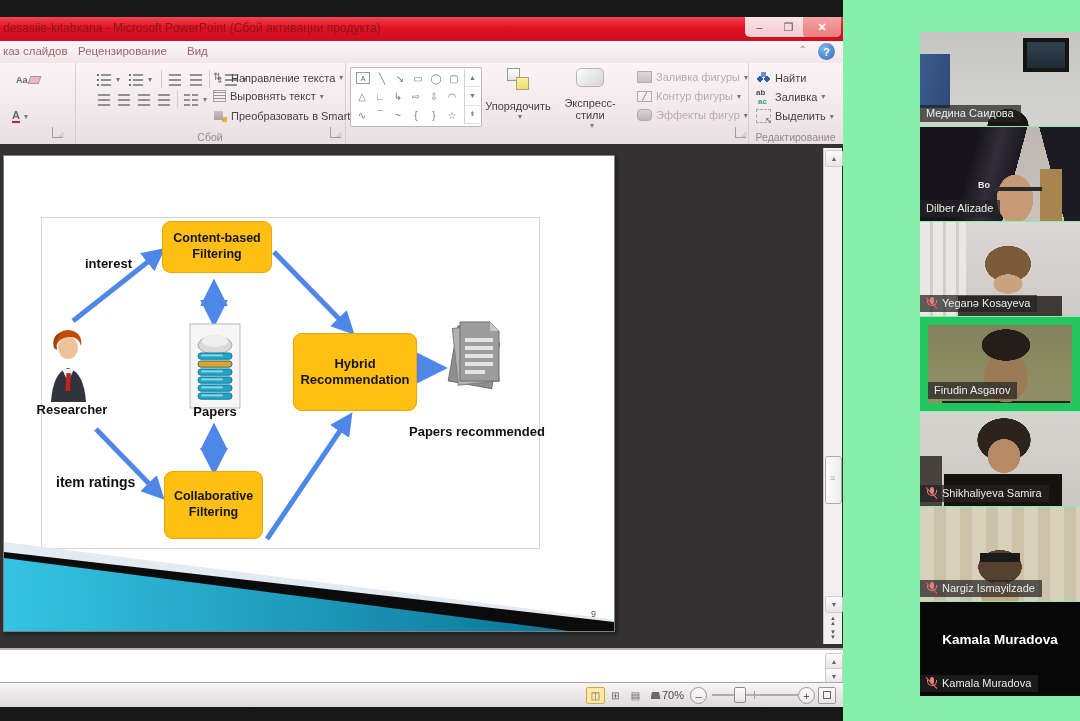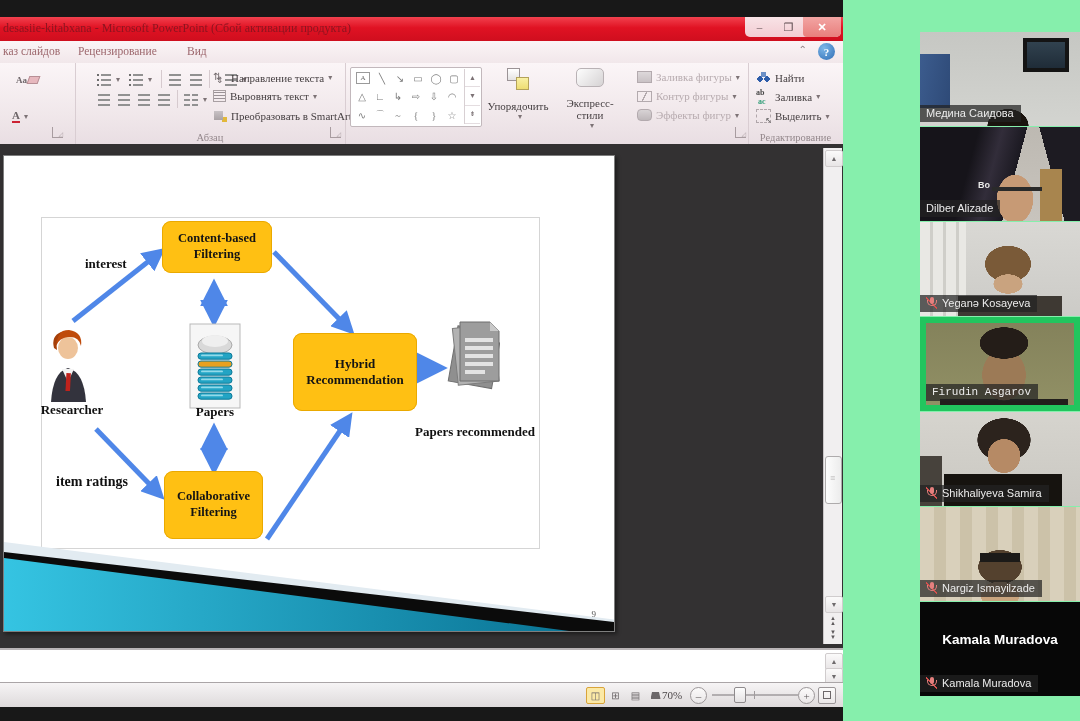--- a/index.html
+++ b/index.html
@@ -1,20 +1,20 @@
 <!DOCTYPE html>
 <html><head>
 <meta charset="utf-8">
 <style>
   html,body{margin:0;padding:0;background:#161616;}
   #stage{position:relative;width:1080px;height:721px;background:#181818;overflow:hidden;
          font-family:"Liberation Sans",sans-serif;-webkit-font-smoothing:antialiased;}
 
   
-  #ppt{position:absolute;left:0;top:17px;width:843px;height:689px;background:#ec4899;font-family:Liberation Serif, serif;}
+  #ppt{position:absolute;left:0;top:17px;width:843px;height:689px;background:#ec4899;}
 
   .titlebar{position:absolute;left:0;top:0;width:100%;height:24px;
     background:linear-gradient(#f2414e,#e01223 45%,#cf0e1e);}
   .title-text{position:absolute;left:3px;top:4px;font-size:12px;color:#8c1420;white-space:nowrap;}
   .winbtns{position:absolute;right:2px;top:0;height:20px;display:flex;
     background:linear-gradient(#f8e3e6,#f3ccd2);border-radius:0 0 5px 5px;overflow:hidden;}
   .wbtn{width:29px;height:20px;display:flex;align-items:center;justify-content:center;
     font-size:11px;color:#5c4a4e;cursor:default;}
   .wbtn.close{width:38px;background:linear-gradient(#f2a5a3,#e87e7c);color:#fff;font-weight:bold;border-radius:0 0 4px 4px;}
 
@@ -120,21 +120,21 @@
   .zthumb{position:absolute;left:734px;top:4px;width:10px;height:14px;background:linear-gradient(#fdfdfd,#e5e2e3);
     border:1px solid #8f8b8d;border-radius:2px;}
   .fitbtn{position:absolute;left:818px;top:4px;width:16px;height:15px;border:1px solid #9b9698;border-radius:2px;
     background:linear-gradient(#fcfbfb,#e9e6e7);}
   .fitbtn::after{content:"";position:absolute;left:4px;top:3px;width:6px;height:6px;border:1px solid #6c6769;}
 
   
   #sidebar{position:absolute;left:843px;top:0;width:255px;height:721px;background:#86efac;}
   .tiles{position:absolute;left:77px;top:32px;width:160px;}
   .tile{position:relative;width:160px;height:94px;margin-bottom:1px;background:#000;overflow:hidden;box-sizing:border-box;}
-  .tile.active{border:6px solid #22c55e;font-family:Liberation Mono, monospace;}
+  .tile.active{border:8px solid #22c55e;}
   .art{position:absolute;left:0;top:0;right:0;bottom:0;}
   .name-label{position:absolute;left:0;bottom:4px;max-width:95%;display:flex;align-items:center;
     background:rgba(35,35,35,.72);color:#ececec;font-size:11px;padding:2px 7px 3px 6px;white-space:nowrap;}
   .center-name{position:absolute;left:0;right:0;top:30px;text-align:center;color:#fff;font-weight:bold;font-size:13.5px;}
   .overlay-text{position:absolute;left:58px;top:53px;color:#e8e8e8;font-size:9px;font-weight:bold;}
   .mic-muted{position:relative;width:11px;height:12px;display:inline-block;margin-right:5px;flex:none;
     background:linear-gradient(45deg,transparent 45%,#d4504e 45% 55%,transparent 55%);}
   .mic-muted::before{content:"";position:absolute;left:3.5px;top:0;width:4px;height:7px;background:#e5807e;border-radius:2px;}
   .mic-muted::after{content:"";position:absolute;left:1px;top:3px;width:8px;height:5px;border:1px solid #e5807e;border-top:none;border-radius:0 0 6px 6px;}
 
@@ -256,21 +256,21 @@
         </div>
         <div class="stackrow dd" style="left:138px;top:27px">
           <span class="ric" style="border:1px solid #a9a0a3;width:11px;height:10px;background:repeating-linear-gradient(to bottom,#9a9296 1px 2px,transparent 2px 4px)"></span>
           <span>Выровнять текст</span>
         </div>
         <div class="stackrow dd" style="left:138px;top:46px">
           <span class="ric" style="background:linear-gradient(#c8c2c5,#aaa2a5) 1px 2px/9px 9px no-repeat,linear-gradient(#e2b83a,#e2b83a) 9px 8px/5px 5px no-repeat"></span>
           <span>Преобразовать в SmartArt</span>
         </div>
 
-        <span class="glabel">Абзац</span>
+        <span class="glabel">Сбой</span>
         <div class="dlg" style="left:255px;top:64px"></div>
       </div>
 
       <div class="rgroup" style="left:345px;width:403px">
         <div class="shape-gallery">
           <div class="shape-grid">
               <span class="shape-cell boxed">A</span>
               <span class="shape-cell">╲</span>
               <span class="shape-cell">↘</span>
               <span class="shape-cell">▭</span>

